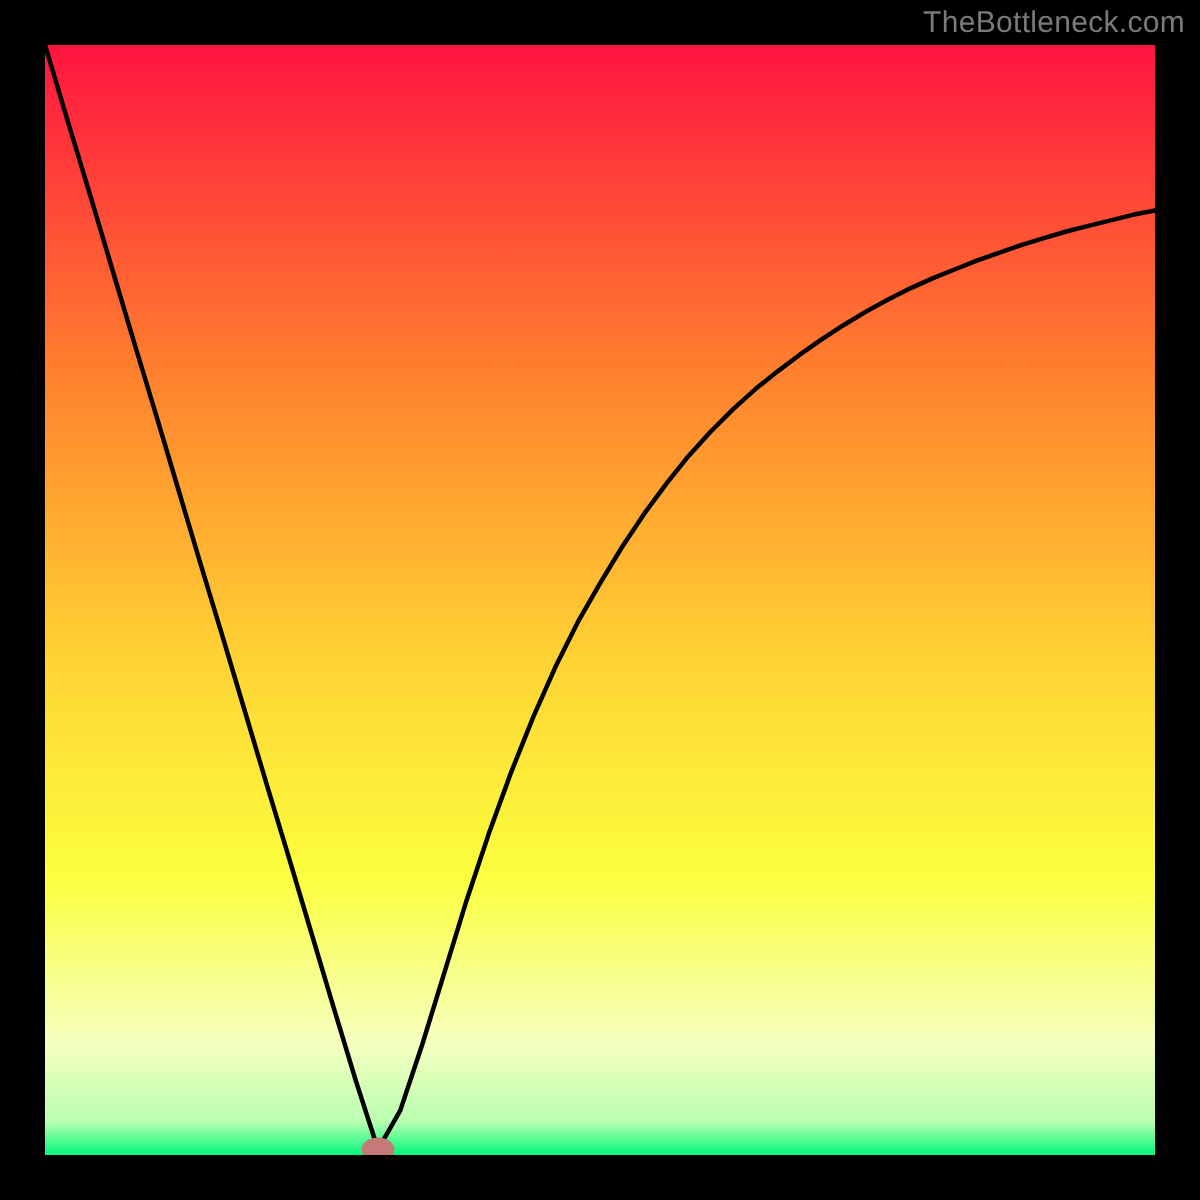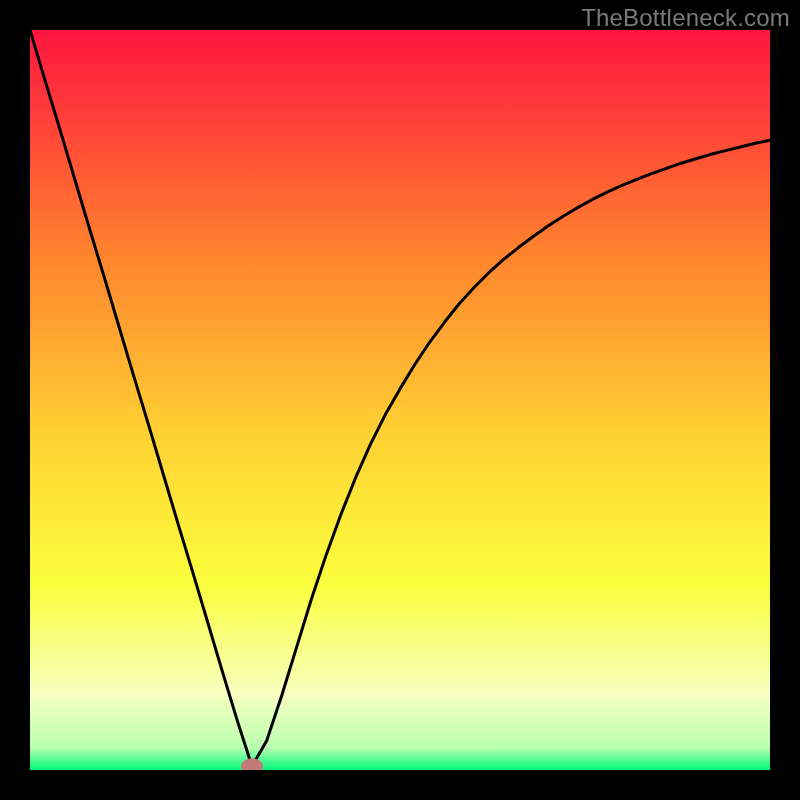--- a/index.html
+++ b/index.html
@@ -27,21 +27,21 @@
   .plot-area svg {
     display: block;
     width: 100%;
     height: 100%;
   }
   .watermark {
     position: absolute;
     top: 4px;
     right: 10px;
     color: #7a7a7a;
-    font-size: 24px;
+    font-size: 20px;
     font-weight: 500;
     letter-spacing: 0.2px;
   }
 </style>
 </head>
 <body>
 
 <div class="frame">
 
   <div class="plot-area">

